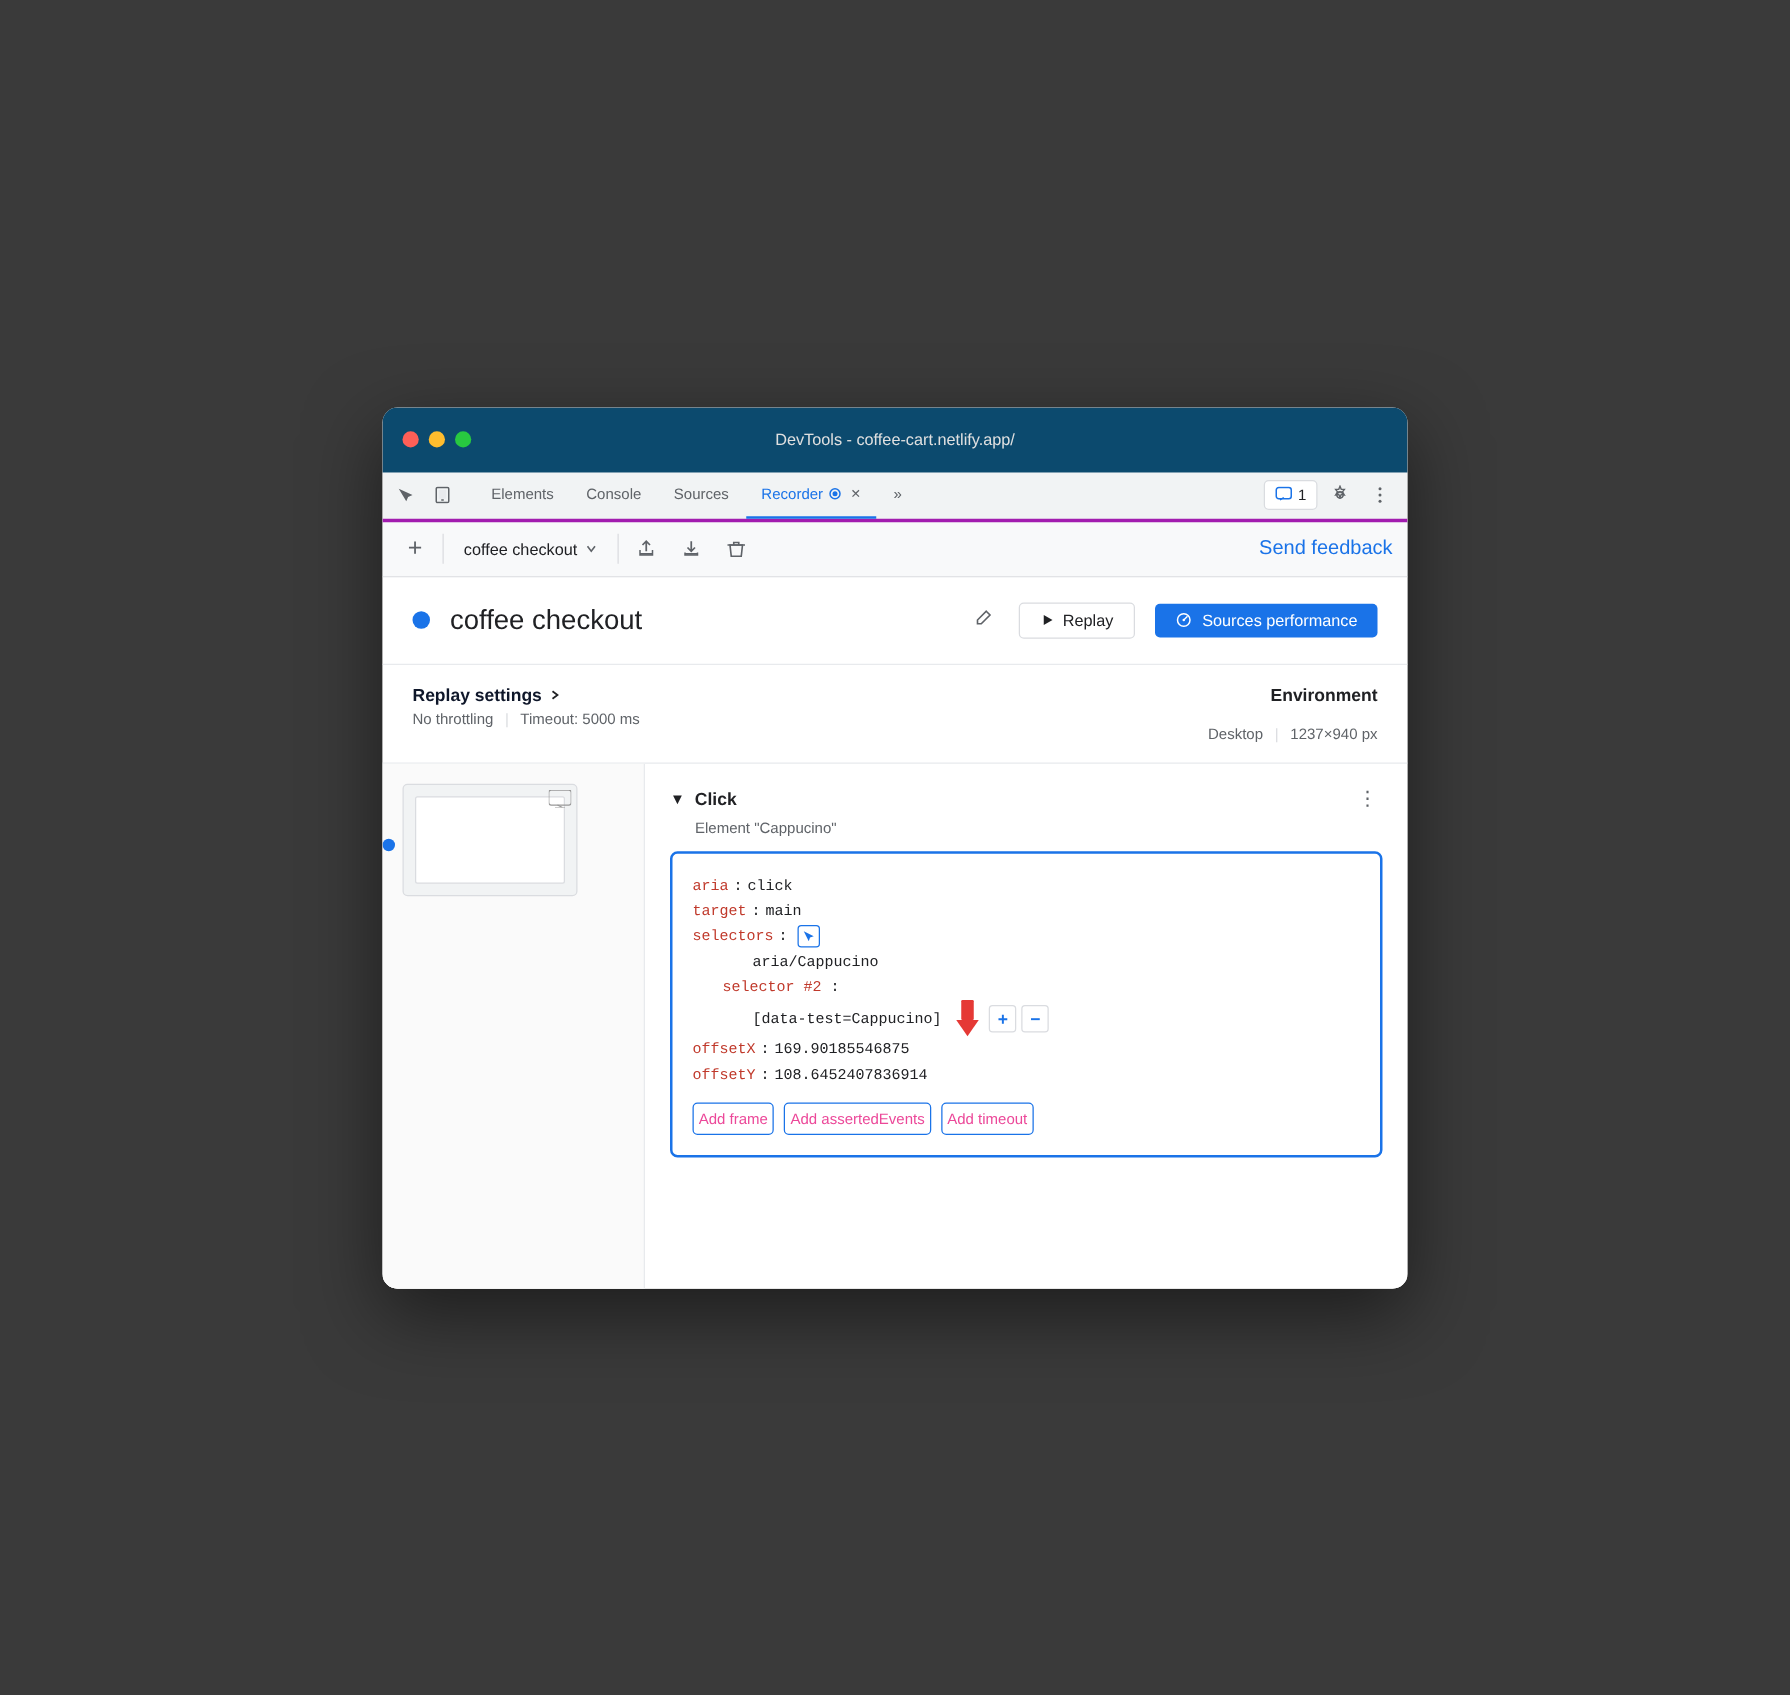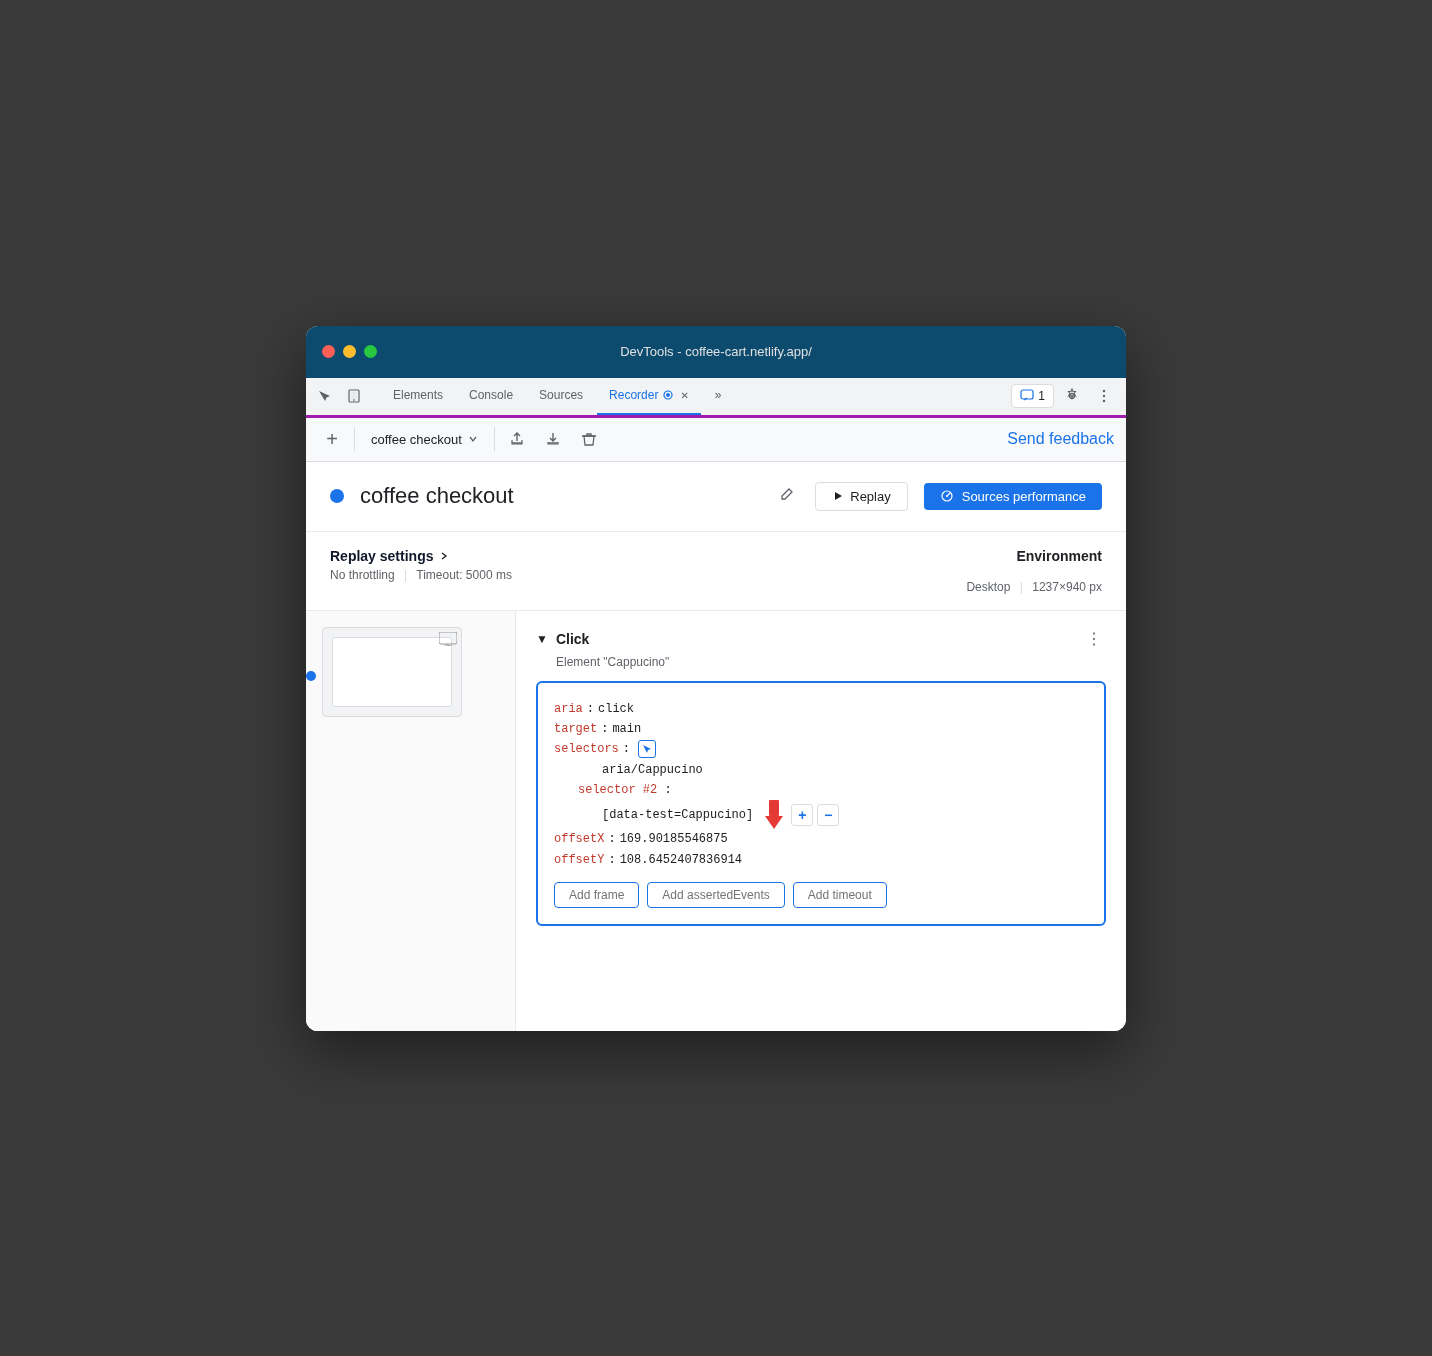--- a/index.html
+++ b/index.html
@@ -406,27 +406,27 @@
       color: #1a73e8;
       font-weight: bold;
     }
     
     .action-buttons {
       display: flex;
       gap: 8px;
       margin-top: 12px;
     }
     .action-btn {
-      padding: 5px 14px;
+      padding: 5px 4px;
       border: 1px solid #1a73e8;
       border-radius: 4px;
       background: #fff;
       cursor: pointer;
       font-size: 12px;
-      color: #737373;
+      color: #ec4899;
       font-weight: 500;
     }
   </style>
 </head>
 <body>
 
 <div class="window">
 
   <div class="titlebar">
     <div class="traffic-lights">

